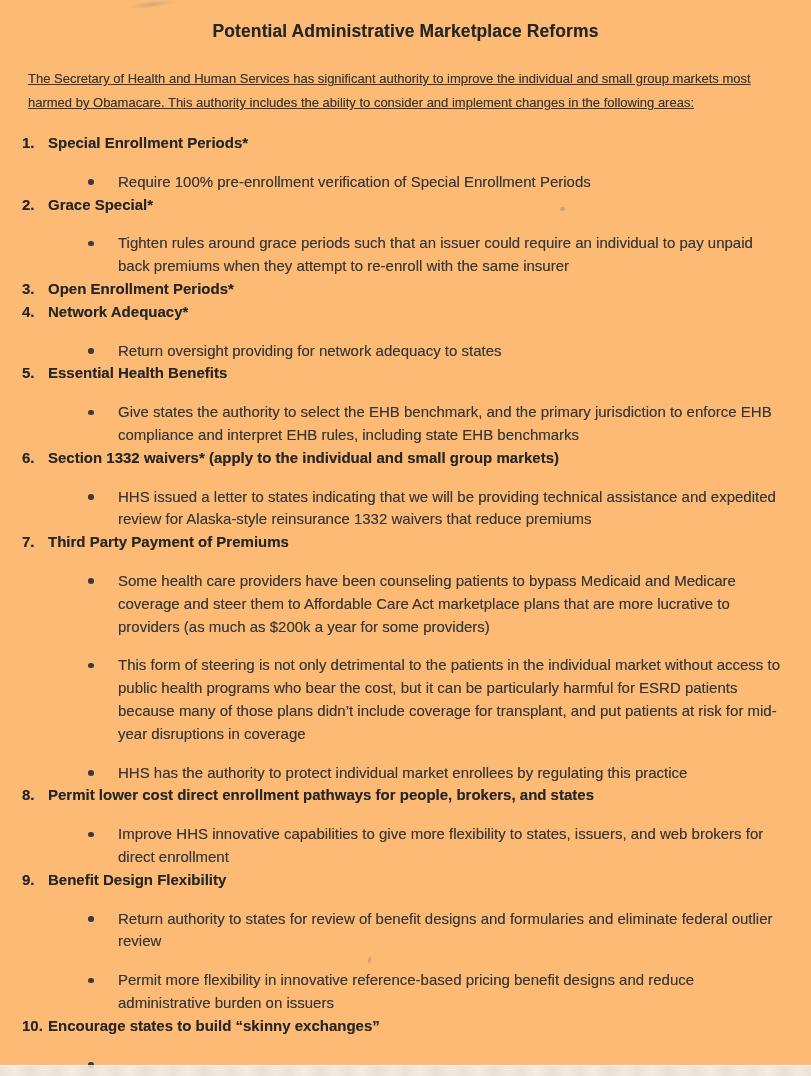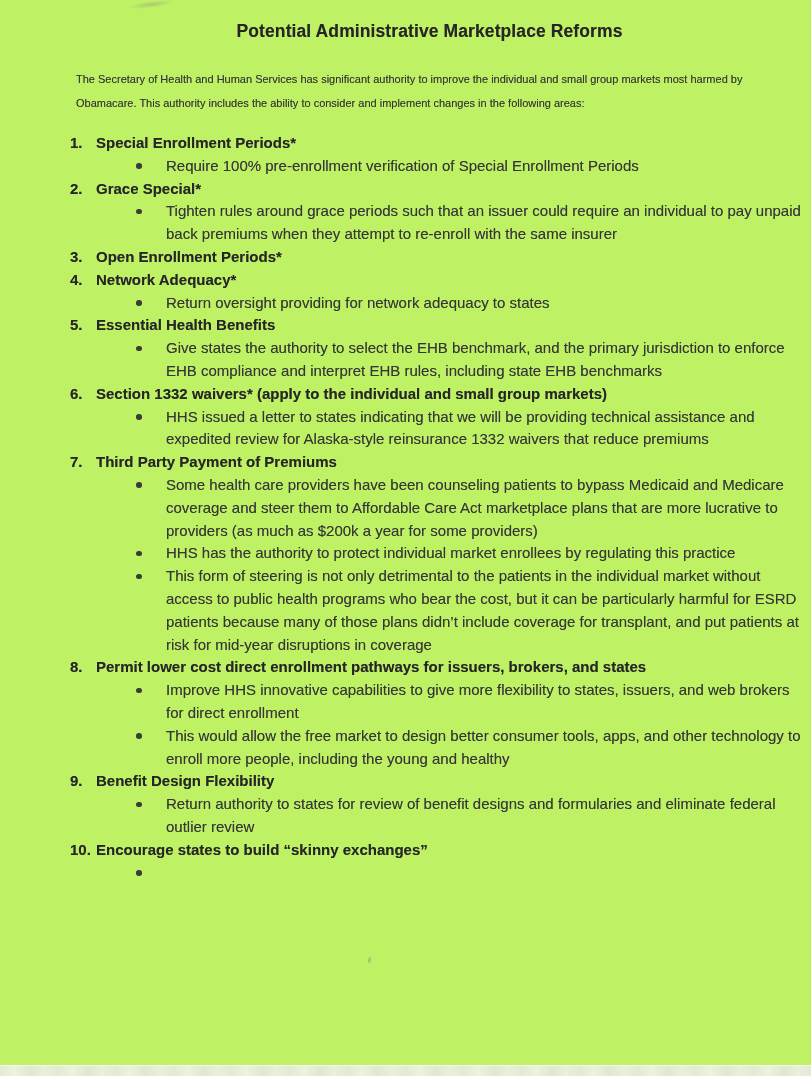--- a/index.html
+++ b/index.html
@@ -1,40 +1,40 @@
 <!DOCTYPE html>
 <html><head>
 <meta charset="utf-8">
 <style>
   * { margin: 0; padding: 0; box-sizing: border-box; }
   html, body { background: #ffffff; }
   .page {
     position: relative;
     width: 811px;
     height: 1076px;
-    background: #bef264;
+    background: #fdba74;
     overflow: hidden;
     font-family: "Liberation Sans", "DejaVu Sans", sans-serif;
     color: #363636;
     text-shadow: 0 0 0.35px rgba(70,70,70,0.55); 
-    padding-left: 48px;
   }
   .doc-title {
     margin-top: 21px;
     text-align: center;
     font-size: 17.5px;
     font-weight: 700;
     color: #262626;
     letter-spacing: 0.1px;
   }
   .intro {
     margin: 25px 28px 0 28px;
     max-width: 754px;
-    font-size: 11px;
+    font-size: 13px;
     line-height: 24px;
+    text-decoration: underline;
   }
   .reform-list {
     margin-top: 17px;
     font-size: 15px;
     line-height: 22.8px;
   }
   .item-head {
     position: relative;
     padding-left: 48px;
     font-weight: 700;
@@ -42,20 +42,21 @@
   }
   .item-num {
     position: absolute;
     left: 22px;
     top: 0;
     font-weight: 700;
   }
   .bullet-row {
     display: flex;
     padding-left: 88px;
+    margin-top: 16px;
   }
   .bullet-dot {
     flex: 0 0 30px;
     position: relative;
   }
   .bullet-dot::before {
     content: "";
     position: absolute;
     left: 0;
     top: 8.5px;
@@ -193,52 +194,52 @@
       <div class="item-head">
         <span class="item-num">7.</span>
         <span>Third Party Payment of Premiums</span>
       </div>
       <div class="bullet-row">
         <span class="bullet-dot"></span>
         <div class="bullet-text">Some health care providers have been counseling patients to bypass Medicaid and Medicare coverage and steer them to Affordable Care Act marketplace plans that are more lucrative to providers (as much as $200k a year for some providers)</div>
       </div>
       <div class="bullet-row">
         <span class="bullet-dot"></span>
+        <div class="bullet-text">This form of steering is not only detrimental to the patients in the individual market without access to public health programs who bear the cost, but it can be particularly harmful for ESRD patients because many of those plans didn’t include coverage for transplant, and put patients at risk for mid-year disruptions in coverage</div>
+      </div>
+      <div class="bullet-row">
+        <span class="bullet-dot"></span>
         <div class="bullet-text">HHS has the authority to protect individual market enrollees by regulating this practice</div>
       </div>
-      <div class="bullet-row">
-        <span class="bullet-dot"></span>
-        <div class="bullet-text">This form of steering is not only detrimental to the patients in the individual market without access to public health programs who bear the cost, but it can be particularly harmful for ESRD patients because many of those plans didn’t include coverage for transplant, and put patients at risk for mid-year disruptions in coverage</div>
-      </div>
     </div>
 
     <div class="list-item">
       <div class="item-head">
         <span class="item-num">8.</span>
-        <span>Permit lower cost direct enrollment pathways for issuers, brokers, and states</span>
+        <span>Permit lower cost direct enrollment pathways for people, brokers, and states</span>
       </div>
       <div class="bullet-row">
         <span class="bullet-dot"></span>
         <div class="bullet-text">Improve HHS innovative capabilities to give more flexibility to states, issuers, and web brokers for direct enrollment</div>
-      </div>
-      <div class="bullet-row">
-        <span class="bullet-dot"></span>
-        <div class="bullet-text">This would allow the free market to design better consumer tools, apps, and other technology to enroll more people, including the young and healthy</div>
       </div>
     </div>
 
     <div class="list-item">
       <div class="item-head">
         <span class="item-num">9.</span>
         <span>Benefit Design Flexibility</span>
       </div>
       <div class="bullet-row">
         <span class="bullet-dot"></span>
         <div class="bullet-text">Return authority to states for review of benefit designs and formularies and eliminate federal outlier review</div>
       </div>
+      <div class="bullet-row">
+        <span class="bullet-dot"></span>
+        <div class="bullet-text">Permit more flexibility in innovative reference-based pricing benefit designs and reduce administrative burden on issuers</div>
+      </div>
     </div>
 
     <div class="list-item">
       <div class="item-head">
         <span class="item-num">10.</span>
         <span>Encourage states to build “skinny exchanges”</span>
       </div>
       <div class="bullet-row">
         <span class="bullet-dot"></span>
       </div>

